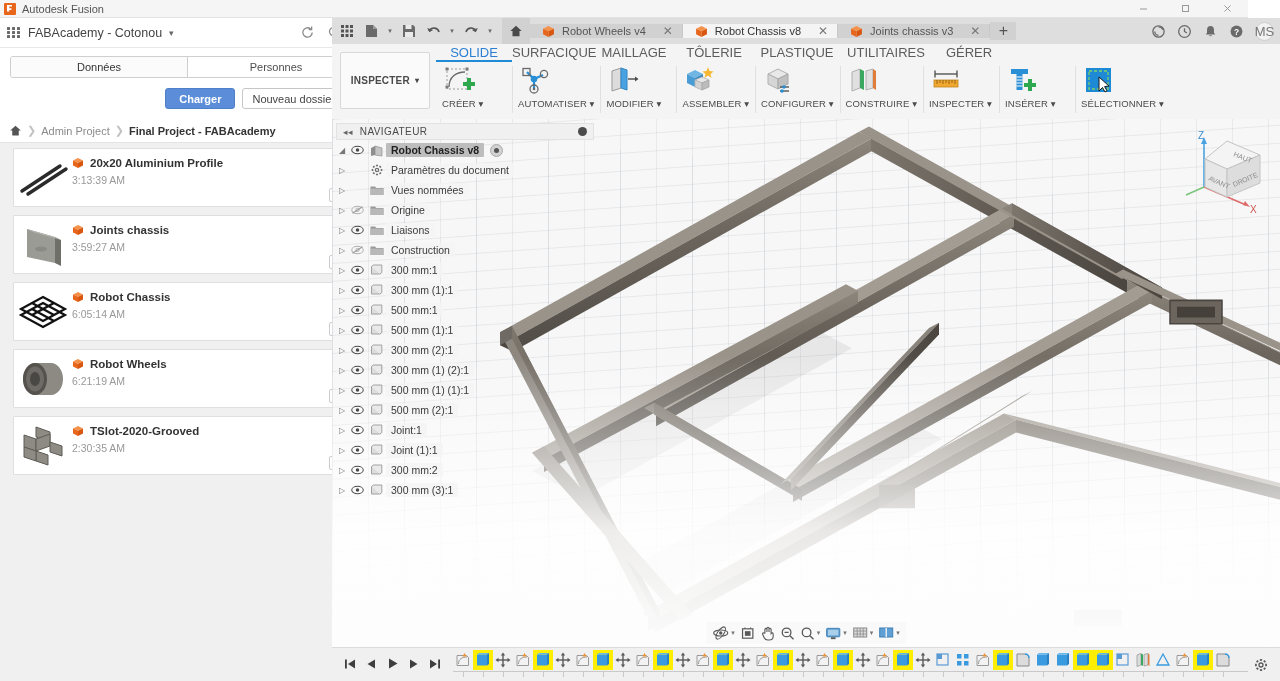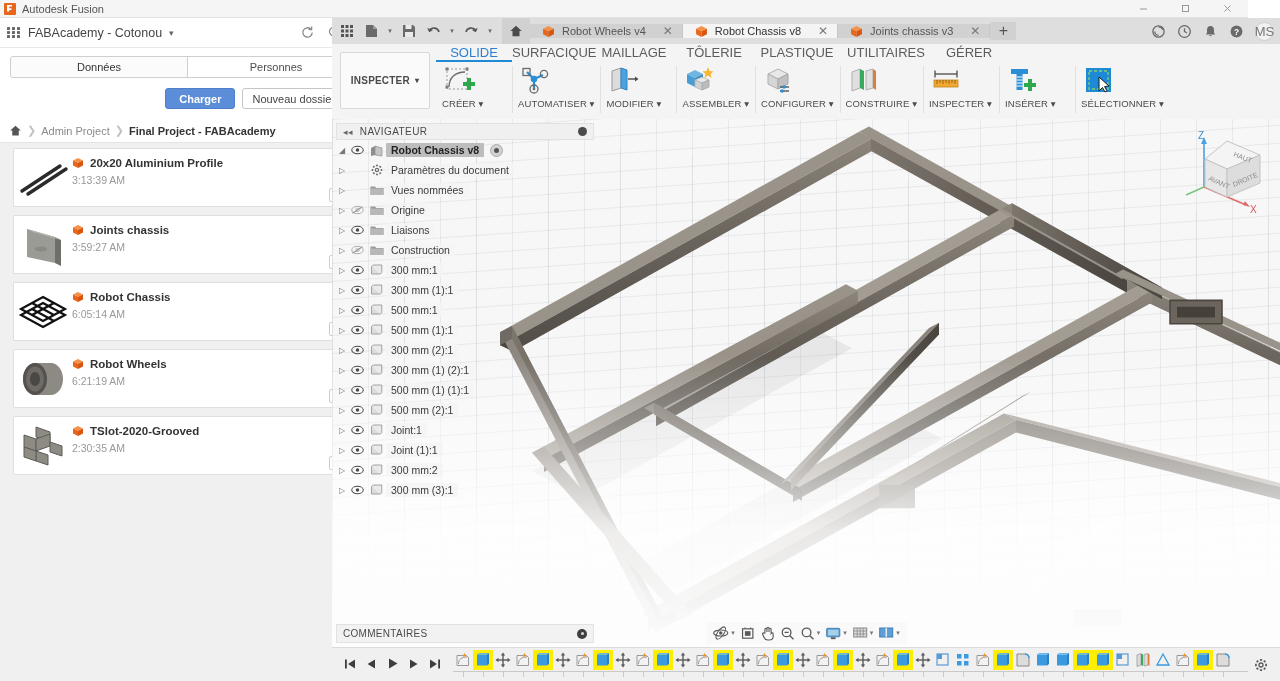--- a/index.html
+++ b/index.html
@@ -1264,26 +1264,20 @@
 
           <polygon points="45,16 78,30 45,44 23,34" fill="#f4f4f4" stroke="#c4c4c4" stroke-width="1"></polygon>
           <polygon points="23,34 45,44 45,72 23,62" fill="#e7e7e7" stroke="#c4c4c4" stroke-width="1"></polygon>
           <polygon points="78,30 45,44 45,72 78,58" fill="#dddddd" stroke="#c4c4c4" stroke-width="1"></polygon>
           <text x="51" y="31" font-size="7" fill="#8c8c8c" font-family="Liberation Sans, sans-serif" transform="rotate(22 51 31)">HAUT</text>
           <text x="26" y="55" font-size="7" fill="#8c8c8c" font-family="Liberation Sans, sans-serif" transform="rotate(24 26 55)">AVANT</text>
           <text x="52" y="62" font-size="7" fill="#8c8c8c" font-family="Liberation Sans, sans-serif" transform="rotate(-23 52 62)">DROITE</text>
         </svg>
       </div>
 
-      <div class="comments">
-        <span>COMMENTAIRES</span>
-        <span class="cm-dot">
-            <i></i>
-          </span>
-      </div>
 
       <div class="navbar">
         <div class="nav-item">
           <svg width="17" height="16" viewBox="0 0 18 16">
               <ellipse cx="9" cy="8" rx="7.5" ry="3.2" fill="none" stroke="#5a5a5a" stroke-width="1.2"></ellipse>
               <ellipse cx="9" cy="8" rx="3.2" ry="7.5" fill="none" stroke="#5a5a5a" stroke-width="1.2" transform="rotate(35 9 8)"></ellipse>
               <circle cx="9" cy="8" r="1.8" fill="#5a5a5a"></circle>
             </svg>
           <span class="nav-car">▾</span>
         </div>

